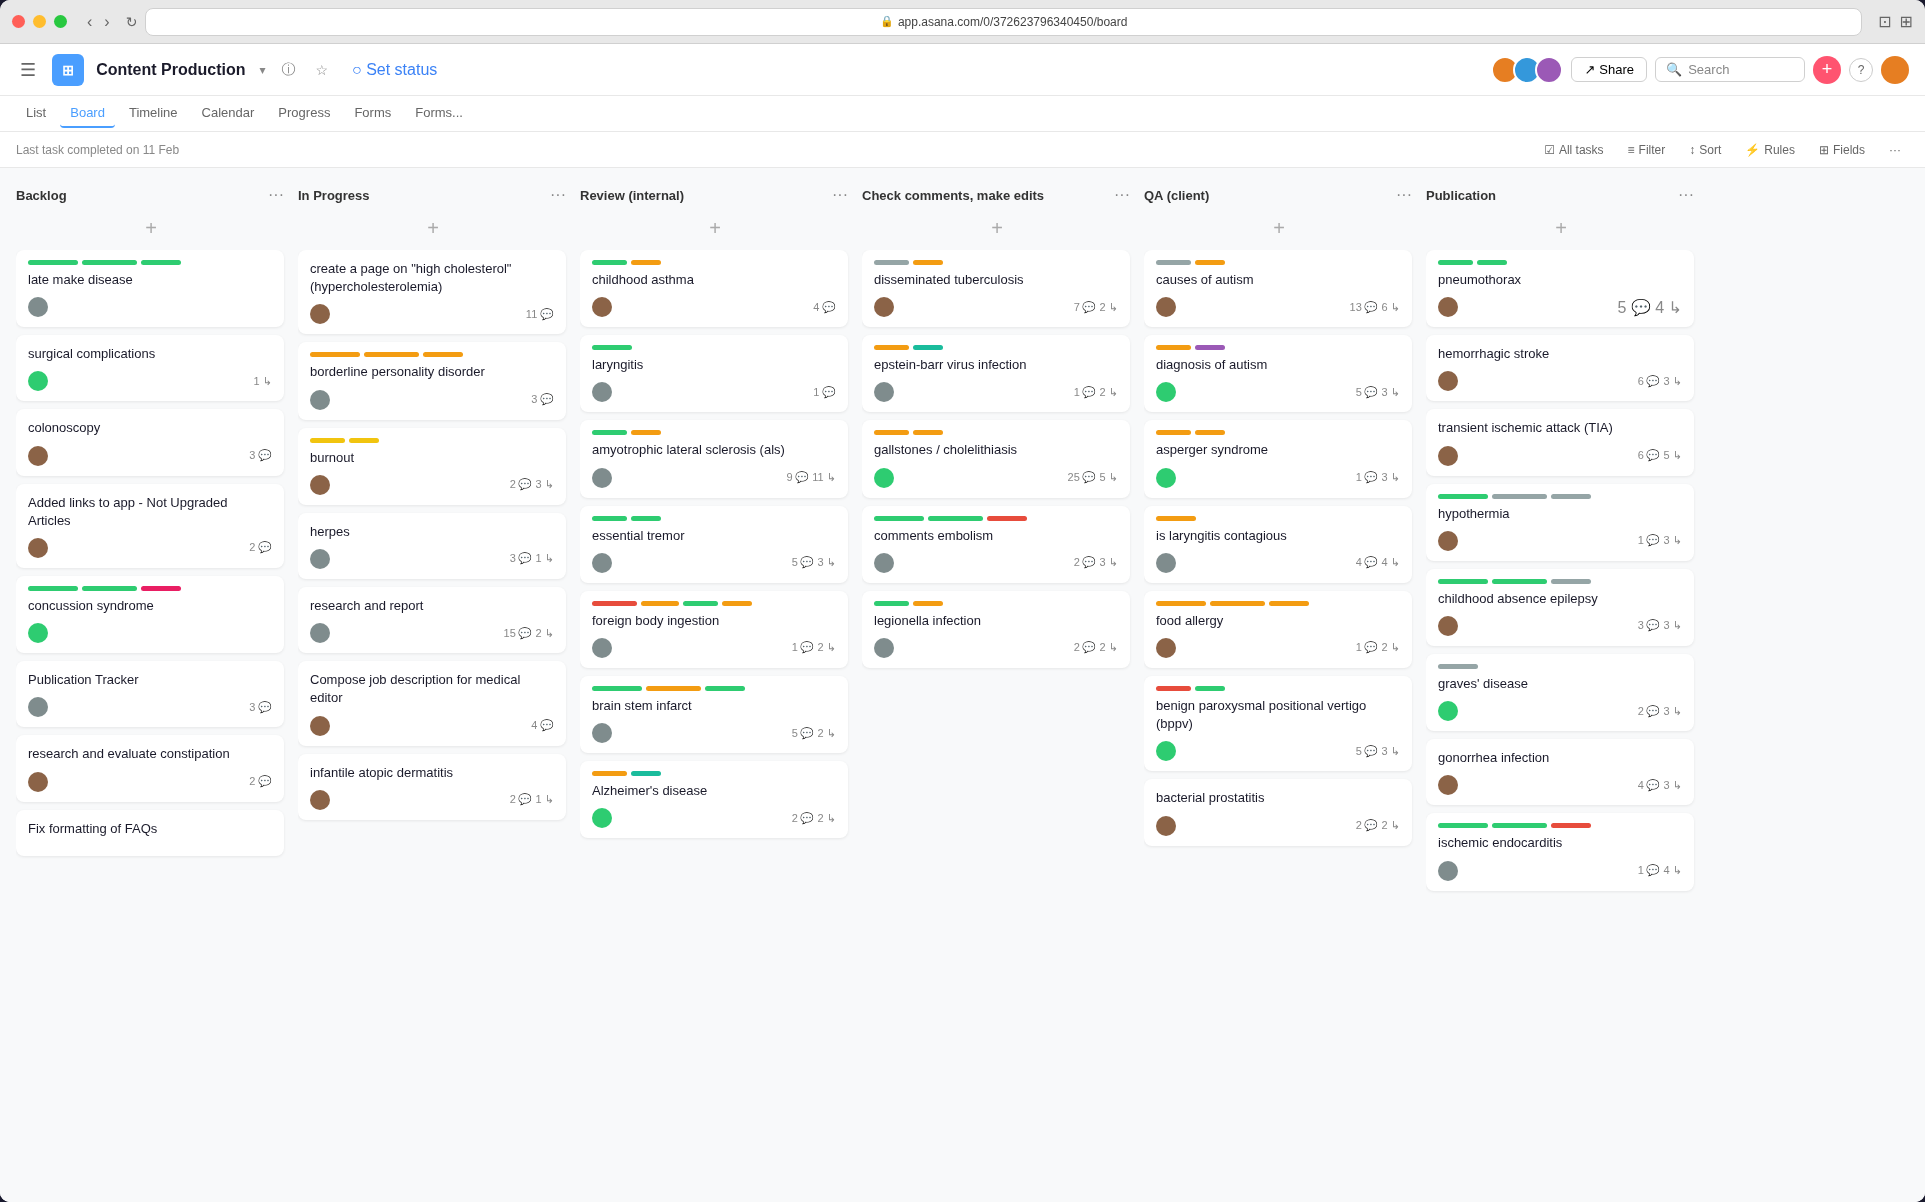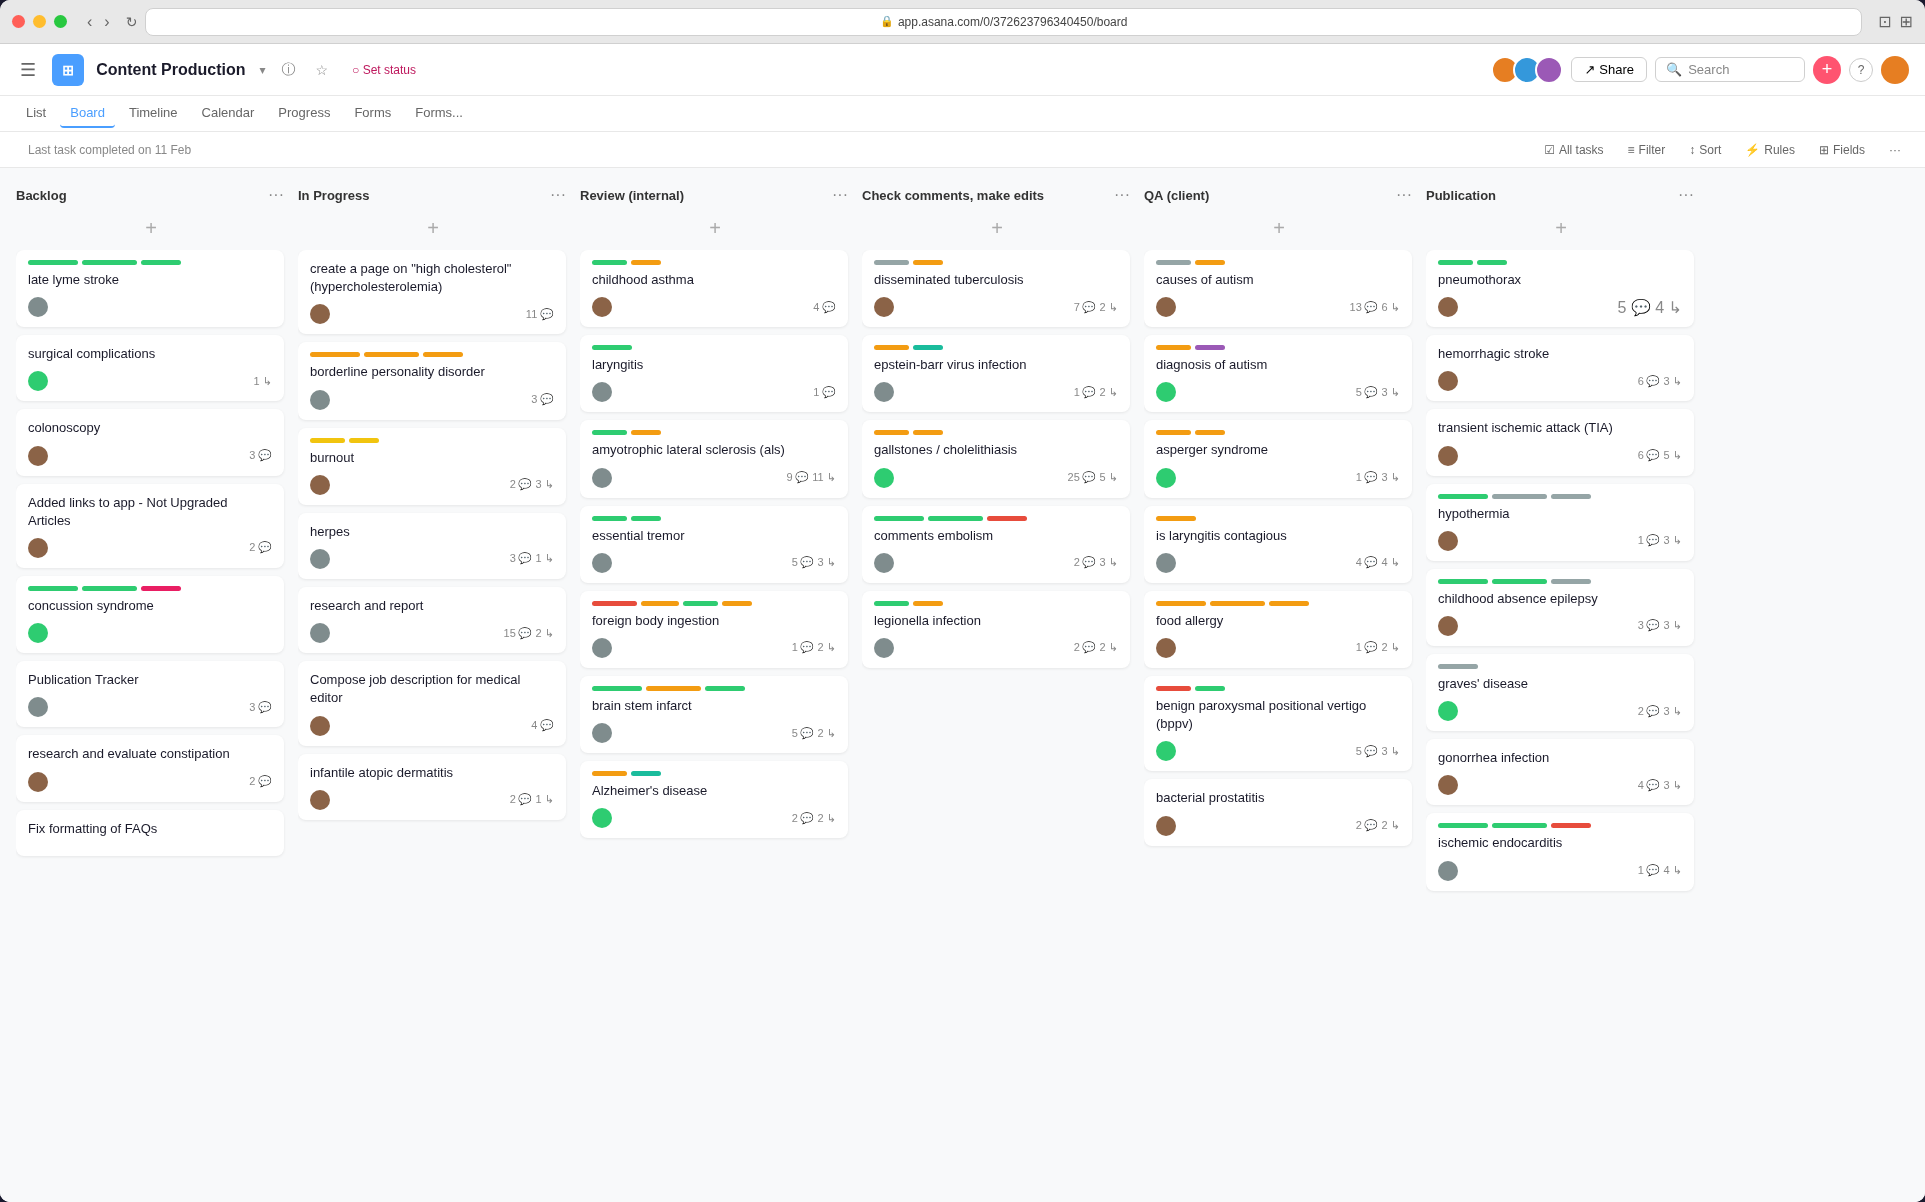--- a/index.html
+++ b/index.html
@@ -23,41 +23,41 @@
     
     .app { flex: 1; display: flex; flex-direction: column; background: white; overflow: hidden; }
 
     
     .topnav { height: 52px; display: flex; align-items: center; padding: 0 16px; border-bottom: 1px solid #e8e8e8; gap: 12px; flex-shrink: 0; }
     .hamburger-btn { background: none; border: none; cursor: pointer; color: #666; font-size: 18px; padding: 4px; }
     .project-icon { width: 32px; height: 32px; background: #4a9eff; border-radius: 6px; display: flex; align-items: center; justify-content: center; color: white; font-size: 14px; font-weight: bold; flex-shrink: 0; }
     .project-title { font-size: 16px; font-weight: 600; color: #1a1a2a; }
     .title-chevron { color: #888; font-size: 12px; margin-left: 2px; }
     .info-btn, .star-btn { background: none; border: none; cursor: pointer; color: #888; font-size: 14px; padding: 2px 4px; }
-    .set-status-btn { background: none; border: none; cursor: pointer; color: #be185d; font-size: 12px; padding: 4px 8px; border-radius: 4px; }
+    .set-status-btn { background: none; border: none; cursor: pointer; color: #3b82f6; font-size: 16px; padding: 4px 8px; border-radius: 4px; }
     .topnav-right { margin-left: auto; display: flex; align-items: center; gap: 8px; }
     .avatars { display: flex; }
     .avatar { width: 28px; height: 28px; border-radius: 50%; border: 2px solid white; margin-left: -6px; display: flex; align-items: center; justify-content: center; font-size: 10px; font-weight: bold; color: white; flex-shrink: 0; }
     .av1 { background: #e67e22; }
     .av2 { background: #3498db; }
     .av3 { background: #9b59b6; z-index: 1; }
     .share-btn { background: white; border: 1px solid #d0d0d0; border-radius: 6px; padding: 4px 12px; font-size: 13px; cursor: pointer; display: flex; align-items: center; gap: 4px; }
     .search-box { border: 1px solid #d0d0d0; border-radius: 6px; padding: 4px 10px; font-size: 13px; display: flex; align-items: center; gap: 6px; color: #888; width: 150px; background: white; }
     .add-btn { width: 28px; height: 28px; background: #ff5470; border-radius: 50%; display: flex; align-items: center; justify-content: center; color: white; font-size: 18px; cursor: pointer; border: none; }
     .help-btn { width: 24px; height: 24px; border-radius: 50%; border: 1px solid #ccc; background: none; cursor: pointer; font-size: 12px; color: #666; }
     .user-avatar { width: 28px; height: 28px; border-radius: 50%; background: #e67e22; display: flex; align-items: center; justify-content: center; color: white; font-size: 11px; font-weight: bold; }
 
     
     .subnav { height: 36px; display: flex; align-items: center; padding: 0 16px; border-bottom: 1px solid #e8e8e8; gap: 4px; flex-shrink: 0; }
     .nav-tab { background: none; border: none; cursor: pointer; padding: 6px 10px; font-size: 13px; color: #666; border-radius: 4px; border-bottom: 2px solid transparent; }
     .nav-tab.active { color: #4a9eff; border-bottom: 2px solid #4a9eff; font-weight: 500; }
 
     
     .statusbar { height: 36px; display: flex; align-items: center; padding: 0 16px; border-bottom: 1px solid #e8e8e8; flex-shrink: 0; }
-    .status-text { font-size: 12px; color: #888; flex: 1; margin-left: 12px; }
+    .status-text { font-size: 12px; color: #888; flex: 1; }
     .statusbar-actions { display: flex; align-items: center; gap: 8px; margin-left: auto; }
     .action-btn { background: none; border: none; cursor: pointer; font-size: 12px; color: #666; padding: 4px 8px; display: flex; align-items: center; gap: 4px; border-radius: 4px; }
     .filter-btn, .sort-btn, .rules-btn, .fields-btn { background: none; border: none; cursor: pointer; font-size: 12px; color: #666; padding: 4px 8px; display: flex; align-items: center; gap: 4px; }
 
     
     .board { flex: 1; overflow-x: auto; overflow-y: hidden; padding: 16px; display: flex; gap: 12px; background: #f8f9fa; }
 
     
     .column { width: 270px; flex-shrink: 0; display: flex; flex-direction: column; max-height: 100%; }
     .col-header { display: flex; align-items: center; padding: 0 0 8px 0; gap: 6px; flex-shrink: 0; }
@@ -179,21 +179,21 @@
           <div style="margin-bottom: 8px;">
             <button class="col-add-btn" style="background: none; border: none; cursor: pointer; color: rgb(170, 170, 170); font-size: 20px; width: 100%; text-align: left; padding: 2px 4px; border-radius: 4px;">+</button>
           </div>
           <div class="col-body">
             <div class="card">
               <div class="card-tags">
                 <div class="tag" style="background: rgb(46, 204, 113); width: 50px;"></div>
                 <div class="tag" style="background: rgb(46, 204, 113); width: 55px;"></div>
                 <div class="tag" style="background: rgb(46, 204, 113); width: 40px;"></div>
               </div>
-              <div class="card-title">late lyme stroke</div>
+              <div class="card-title">late make disease</div>
               <div class="card-footer">
                 <div class="card-avatar" style="background: rgb(127, 140, 141);"></div>
               </div>
             </div>
             <div class="card">
               <div class="card-title">surgical complications</div>
               <div class="card-footer">
                 <div class="card-avatar" style="background: rgb(46, 204, 113);"></div>
                 <div class="card-meta" style="margin-left: auto; display: flex; align-items: center; gap: 4px; font-size: 11px; color: rgb(136, 136, 136);">1 ↳</div>
               </div>

